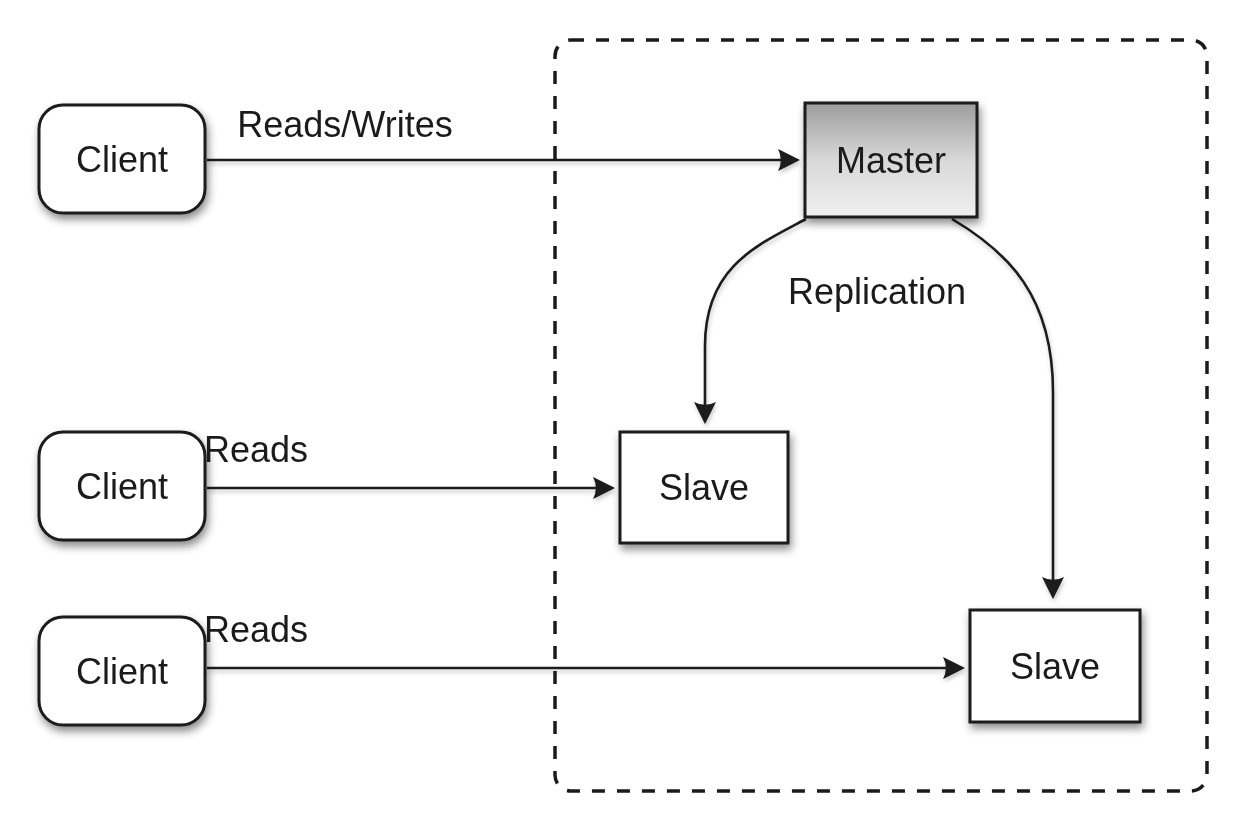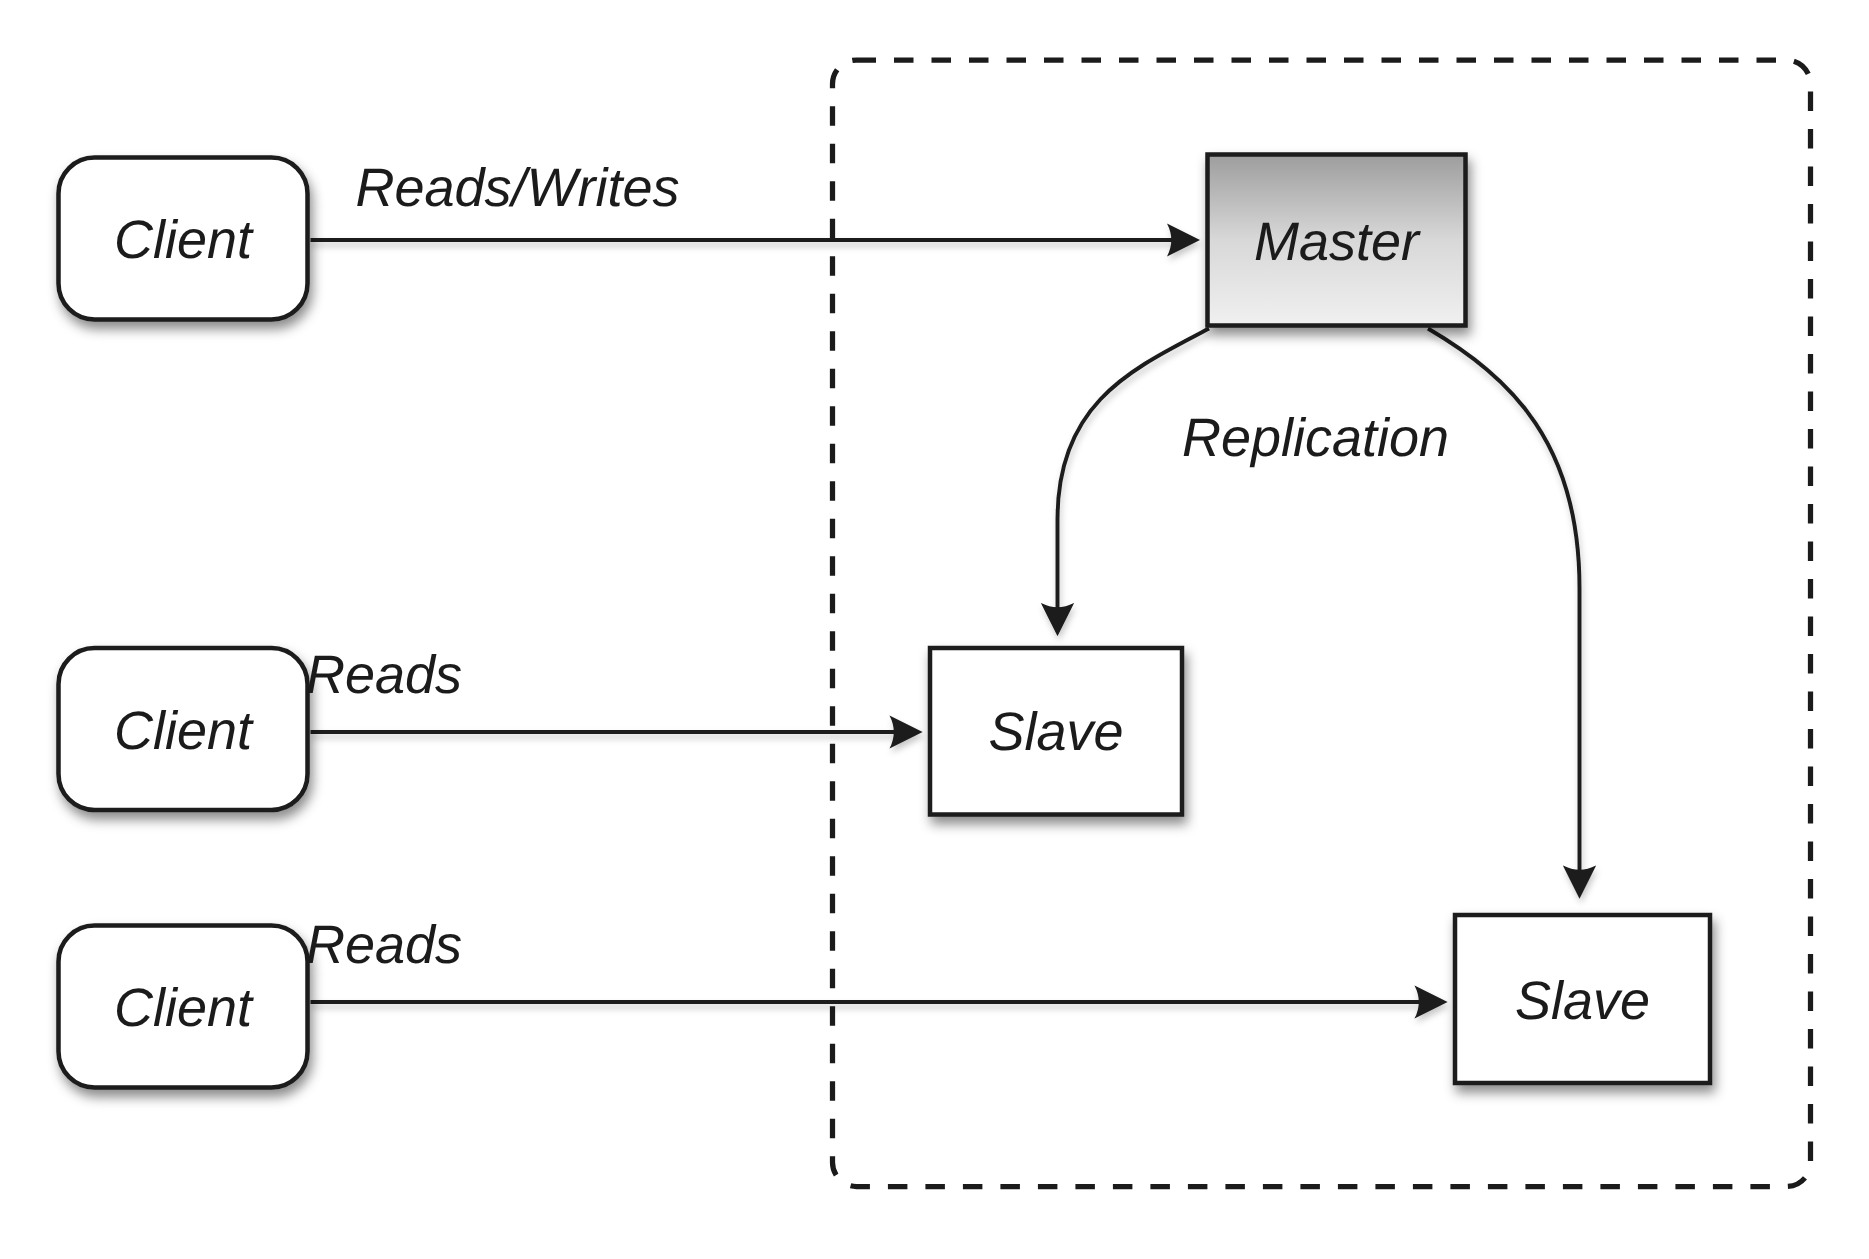--- a/index.html
+++ b/index.html
@@ -8,21 +8,20 @@
     background: #ffffff;
     width: 1246px;
     height: 839px;
     overflow: hidden;
     font-family: "Liberation Sans", sans-serif;
   }
   .stage {
     position: relative;
     width: 1010px;
     height: 839px;
-    font-style: italic;
   }
   svg { display: block; }
   .node-label {
     font-family: "Liberation Sans", sans-serif;
     font-size: 36px;
     fill: #1b1b1b;
   }
   .edge-label {
     font-family: "Liberation Sans", sans-serif;
     font-size: 36px;

